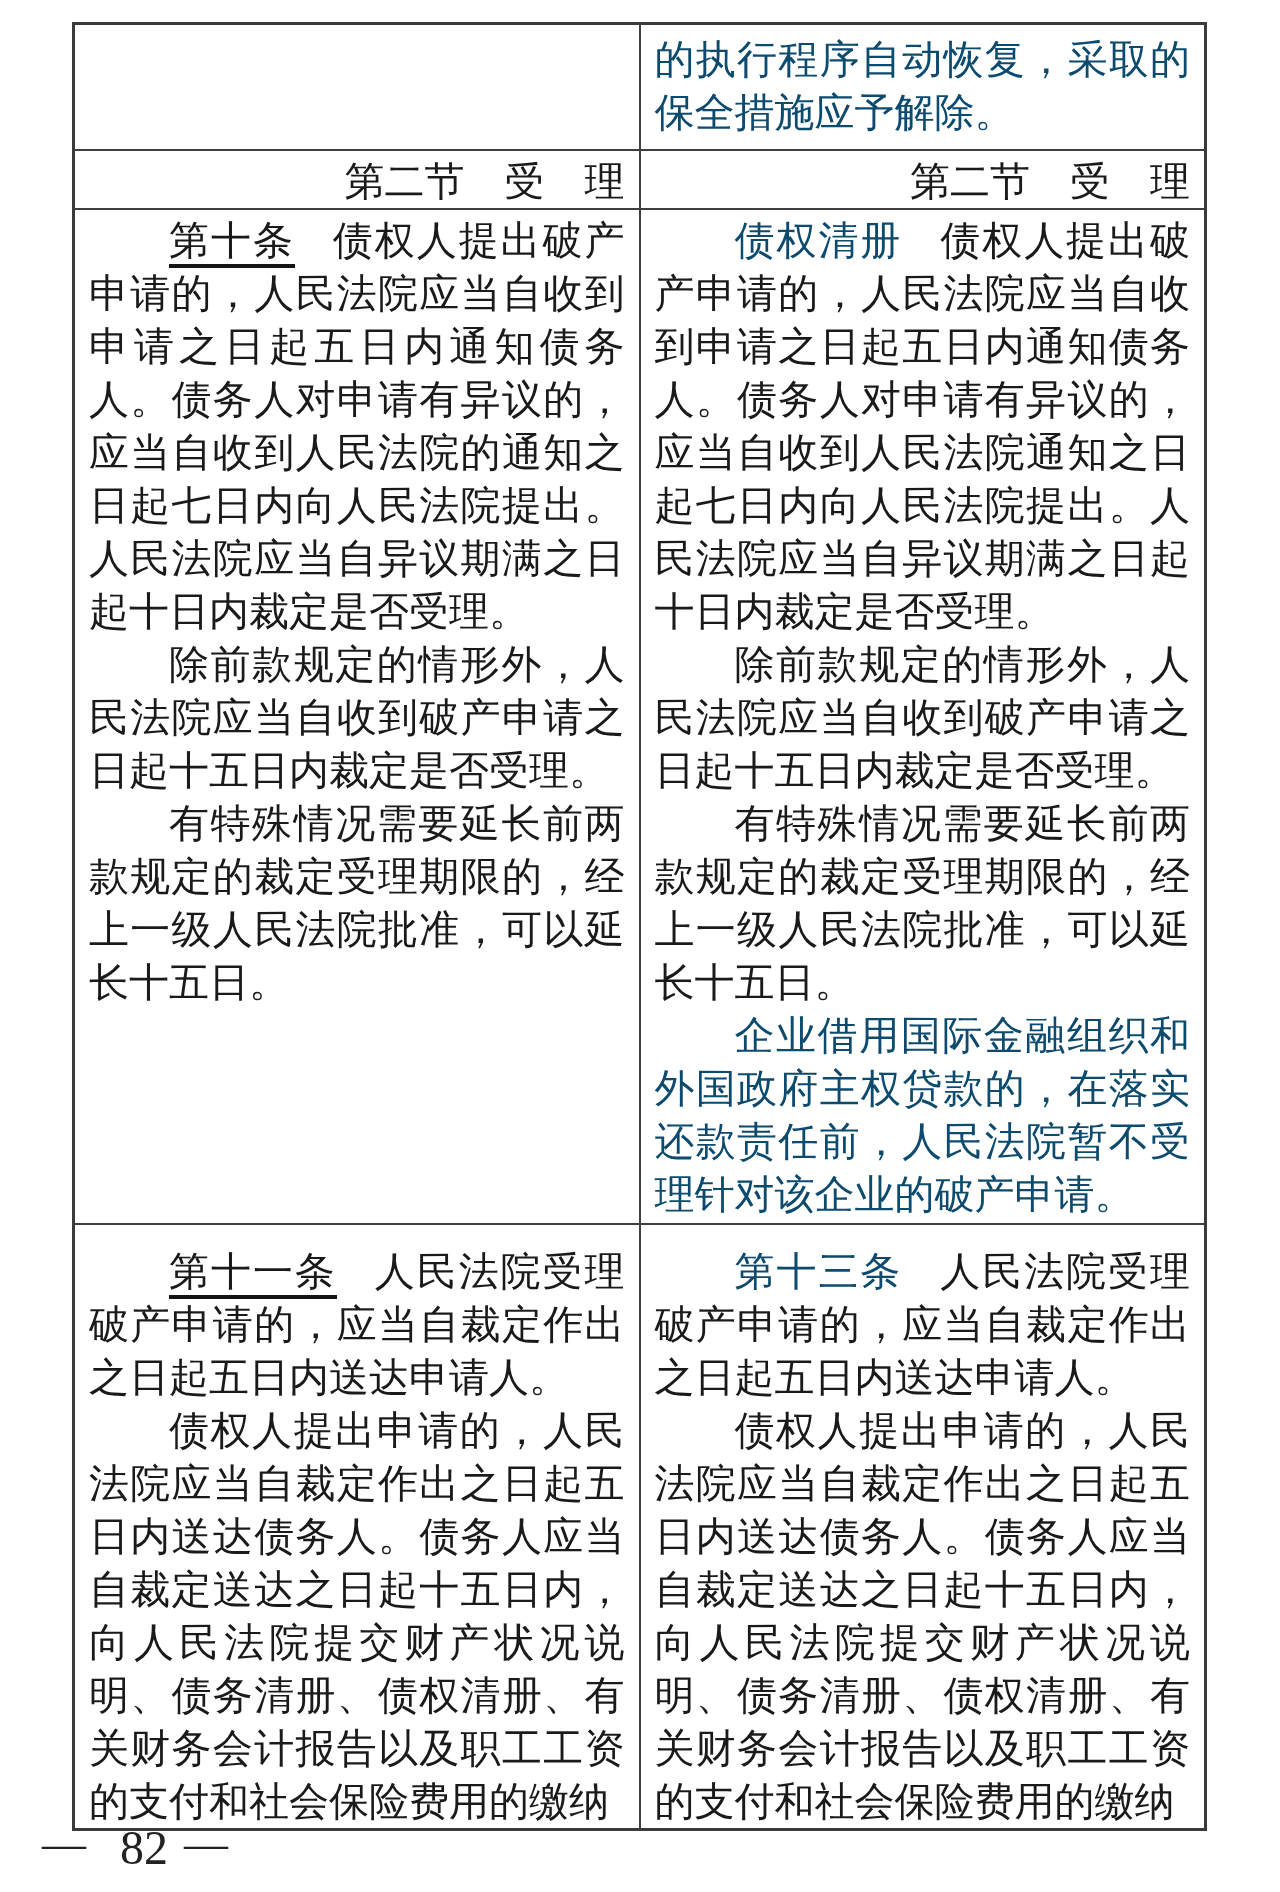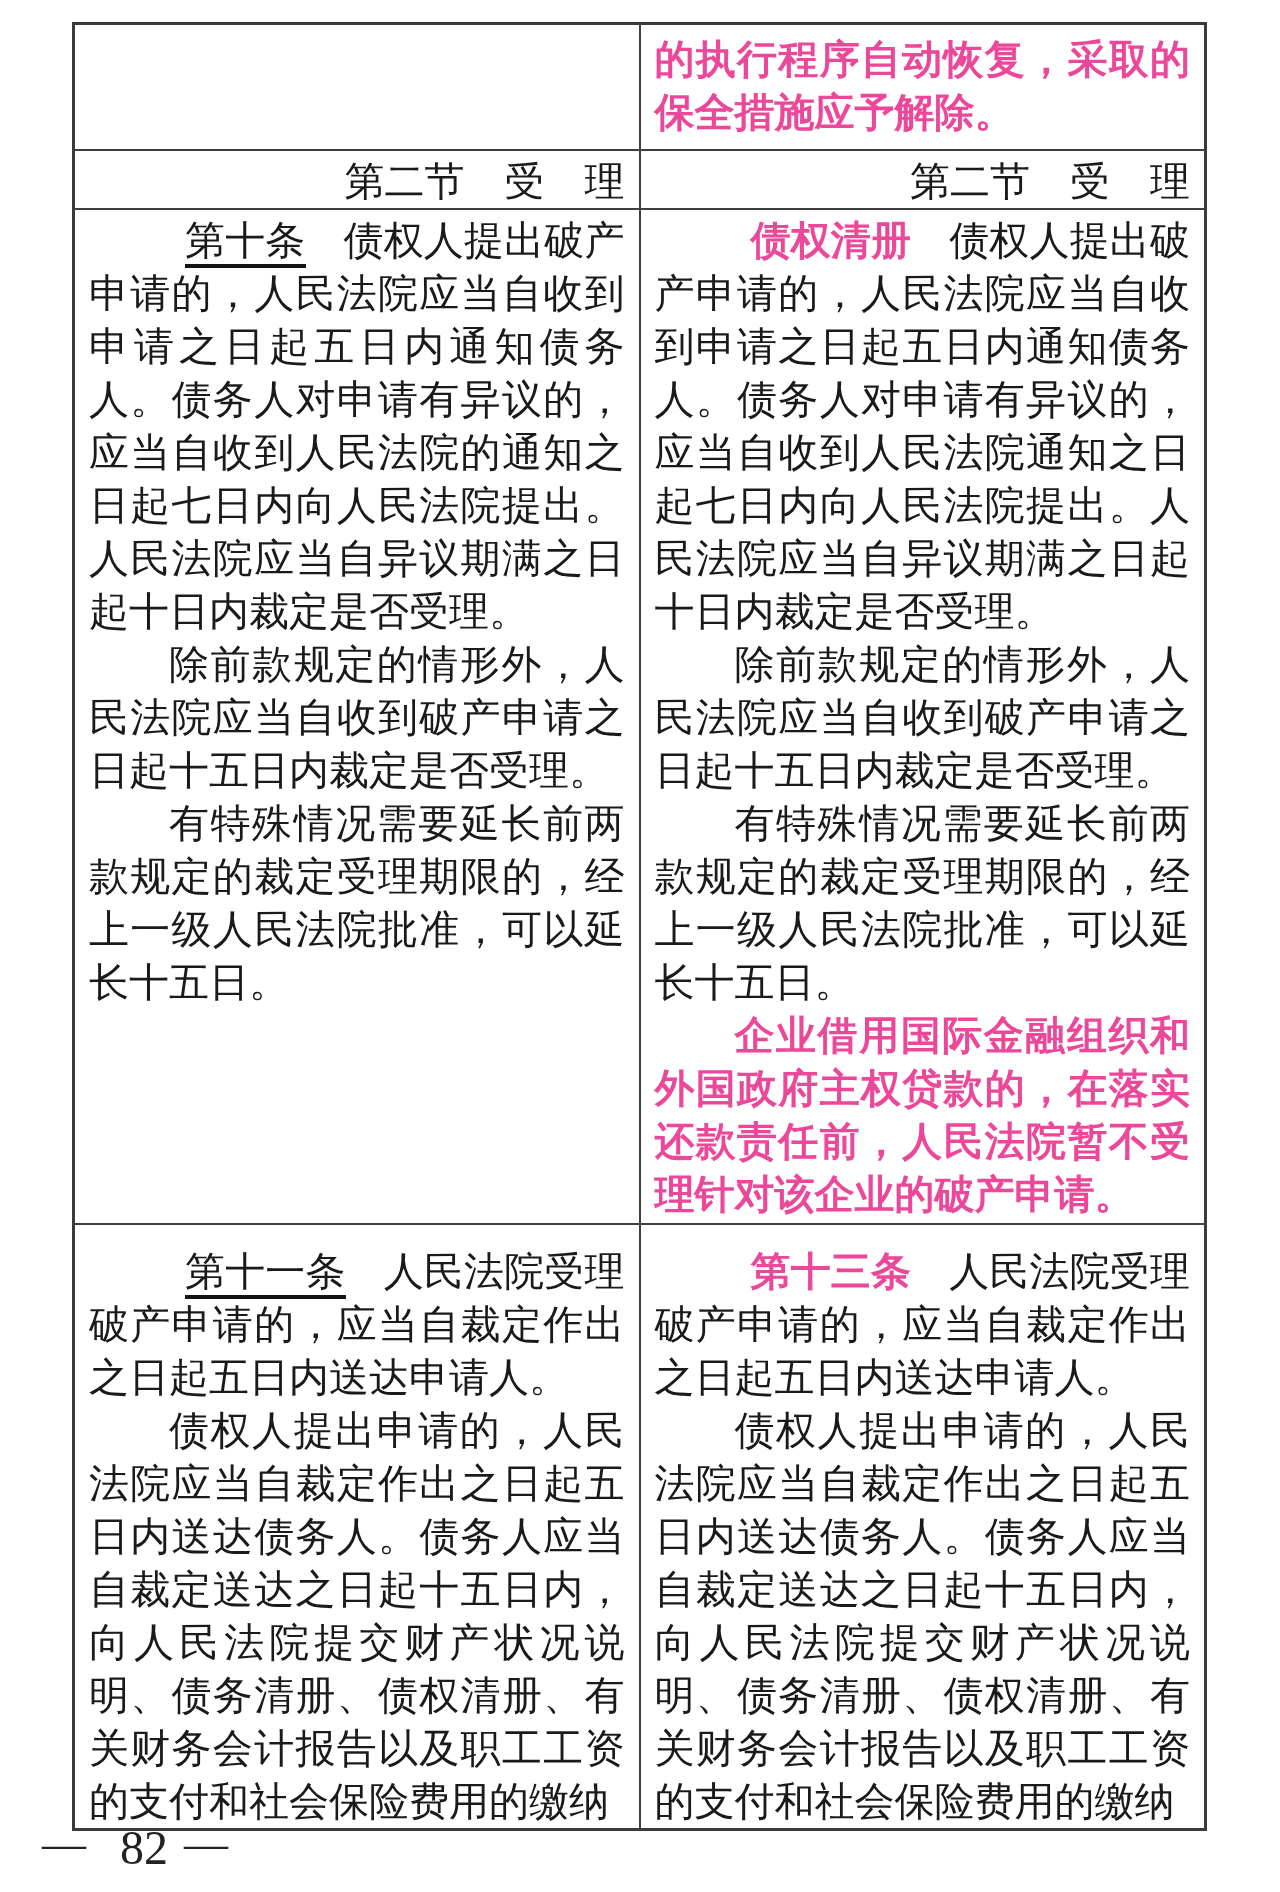--- a/index.html
+++ b/index.html
@@ -53,29 +53,29 @@
     line-height: 50px;
     font-size: 38px;
   }
   .para {
     margin: 0;
     text-indent: 2em;
     text-align: justify;
     text-justify: inter-character;
   }
   .para.no-indent { text-indent: 0; }
-  .art-num { margin-right: 0.95em; margin-left: 16px; }
+  .art-num { margin-right: 0.95em; }
   .art-num.underlined {
     border-bottom: 4px solid #141414;
     padding-bottom: 1px;
   }
   .bold-sans {
     font-family: "Liberation Sans", "DejaVu Sans", sans-serif;
-    font-weight: 700;
-    color: #ec4899;
+    font-weight: 400;
+    color: #0c4a6e;
   }
   .footer {
     position: absolute;
     left: 42px;
     top: 1820px;
     display: flex;
     align-items: center;
     gap: 16px;
     font-size: 48px;
     color: #222222;

